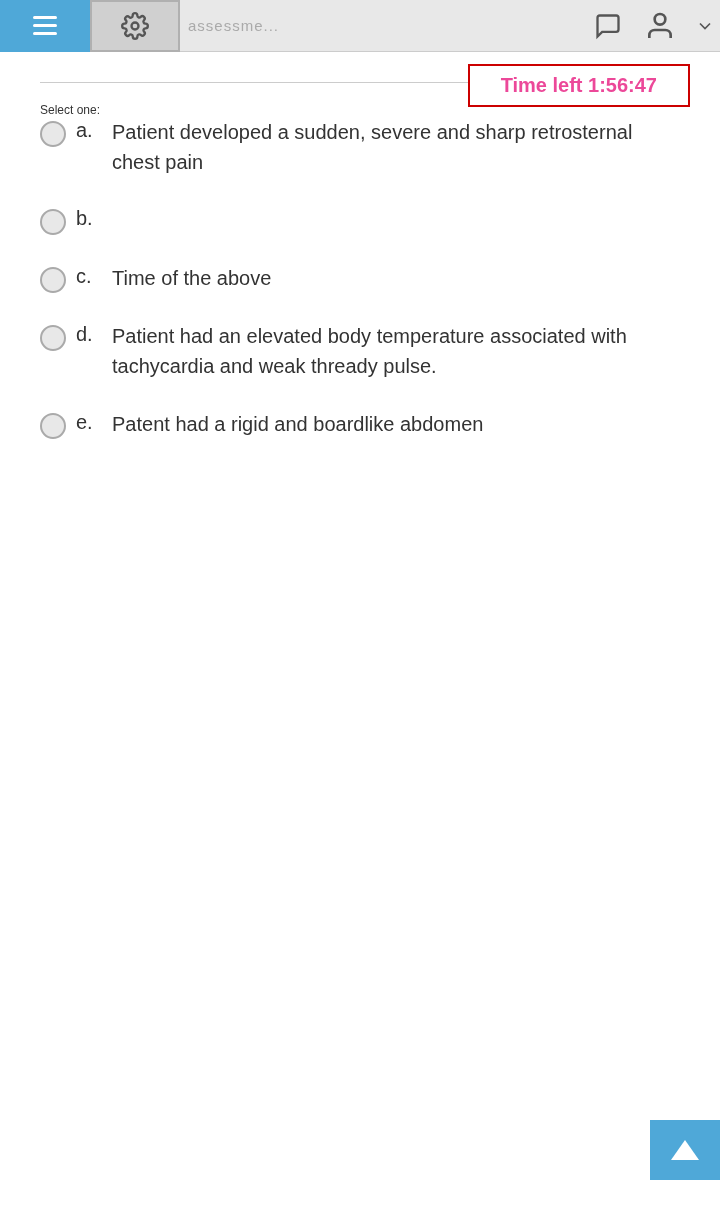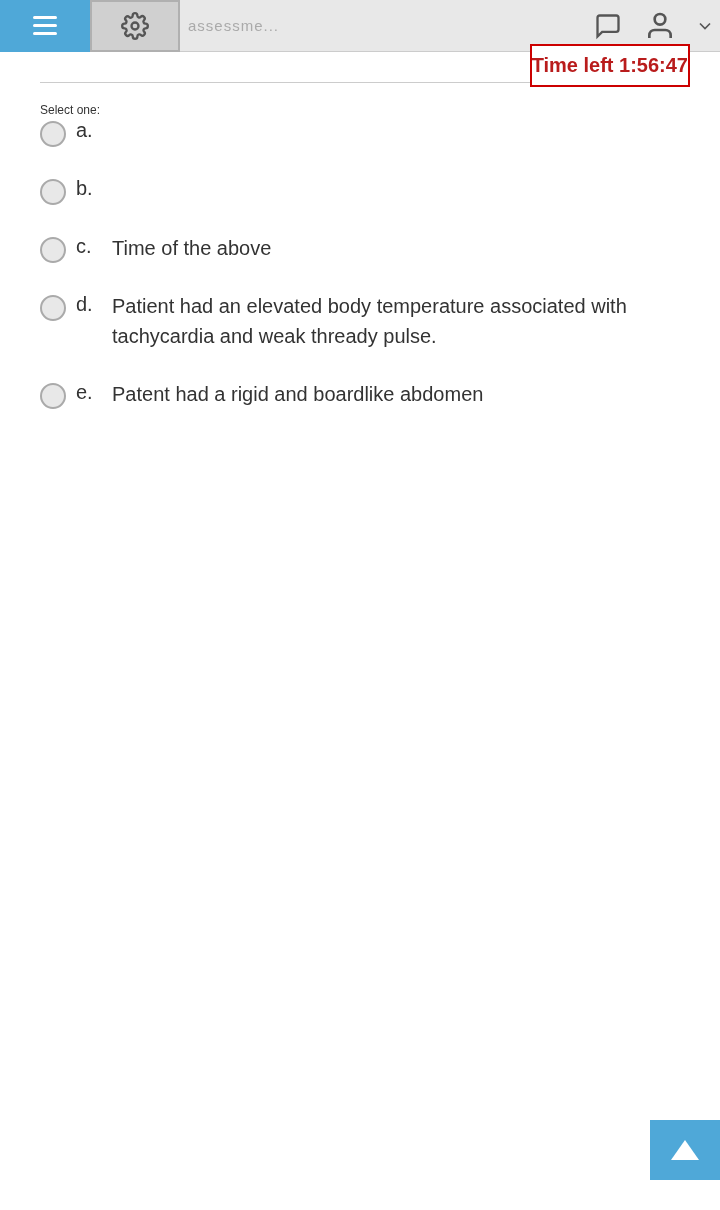--- a/index.html
+++ b/index.html
@@ -83,28 +83,28 @@
       height: 44px;
       display: flex;
       align-items: center;
       justify-content: center;
       cursor: pointer;
     }
 
     
     .timer-badge {
       position: absolute;
-      top: 44px;
+      top: 64px;
       right: 30px;
       border: 2px solid #cc0000;
-      padding: 8px 0;
+      padding: 8px 31px;
       background: white;
       font-size: 20px;
       font-weight: bold;
-      color: #b91c1c;
+      color: #ec4899;
       z-index: 10;
     }
 
     
     .main-content {
       background: white;
       margin: 0;
       padding: 20px 40px 40px 40px;
       min-height: 1158px;
     }
@@ -226,20 +226,21 @@
 
 
   <hr class="divider">
 
   <div class="select-label">Select one:</div>
 
   <ul class="options-list">
   <li class="option-item">
         <div class="radio-circle"></div>
         <span class="option-letter">a.</span>
+        <span class="option-text">Patient developed a sudden, severe and sharp retrosternal chest pain</span>
       </li>
       <li class="option-item">
         <div class="radio-circle"></div>
         <span class="option-letter">b.</span>
       </li>
       <li class="option-item">
         <div class="radio-circle"></div>
         <span class="option-letter">c.</span>
         <span class="option-text">Time of the above</span>
       </li>

